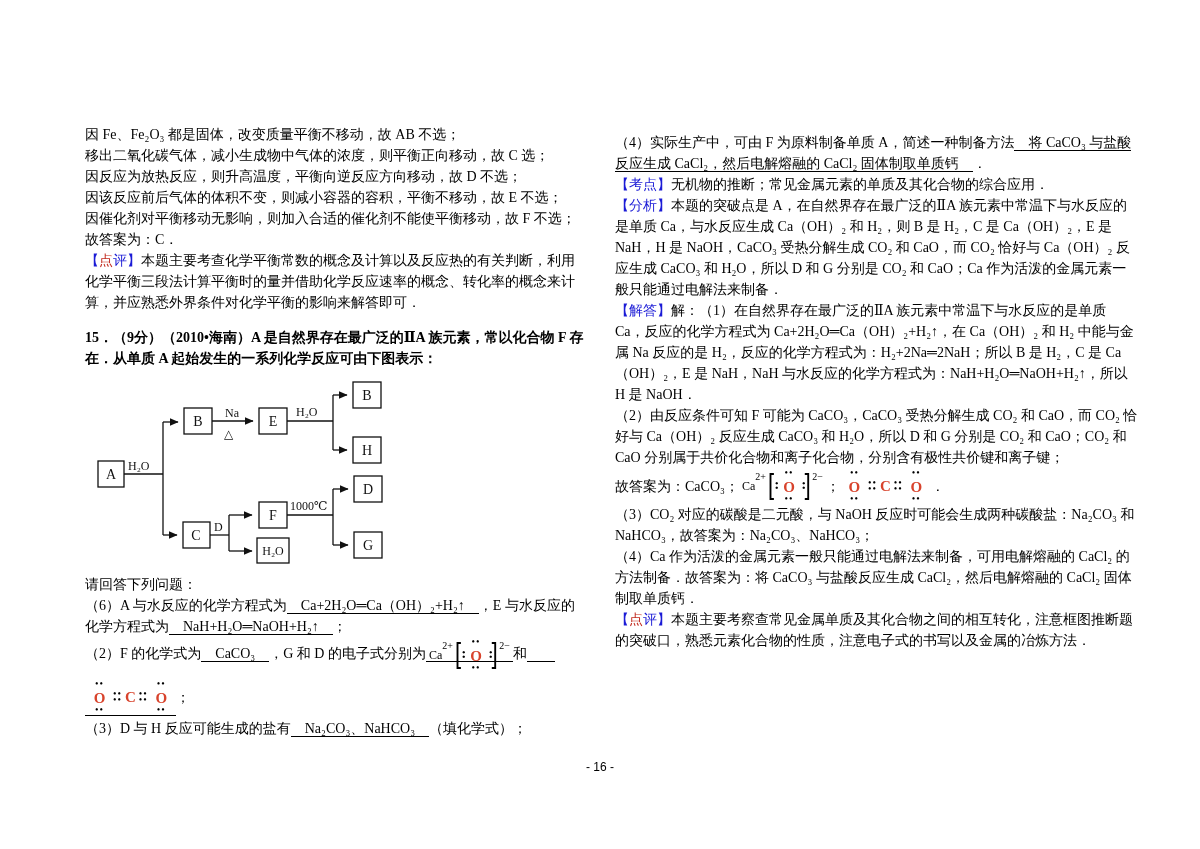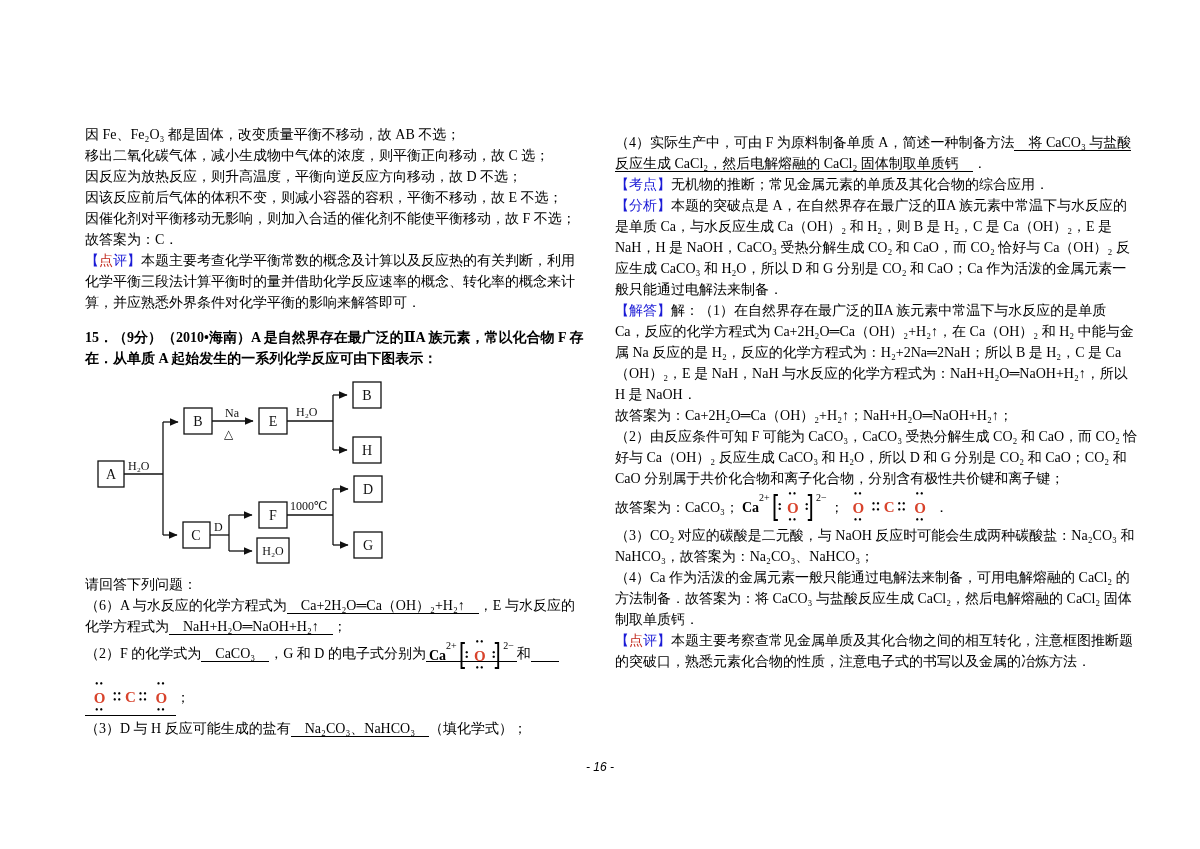--- a/index.html
+++ b/index.html
@@ -29,24 +29,24 @@
   .lw-letter-c{font-size:15px;font-weight:bold;color:#d8432c;margin:0 1px;}
   .dts{position:absolute;color:#000;font-size:10px;letter-spacing:1px;line-height:8px;width:100%;left:0;}
   .d-top{top:-8px;}
   .d-bottom{bottom:-8px;}
   .d-side{position:absolute;color:#000;font-size:10px;letter-spacing:1px;line-height:8px;top:5px;width:14px;}
   .d-left{left:-13px;transform:rotate(90deg);}
   .d-right{right:-13px;transform:rotate(90deg);}
   .pair4{display:inline-flex;flex-direction:column;font-size:10px;line-height:6px;letter-spacing:1px;margin:0 2px;color:#000;}
   .lw-bracket{font-size:30px;font-weight:400;line-height:30px;font-family:"DejaVu Sans",sans-serif;transform:scaleX(.7);display:inline-block;}
   .lw-sup{font-size:10px;position:relative;top:-9px;line-height:10px;}
-  .lw-ca{font-size:14px;font-weight:bold;}
+  .lw-ca{font-size:12px;}
   .ans-flex{display:flex;align-items:center;flex-wrap:wrap;}
   .lew-line{margin:6px 0 2px 0;display:flex;align-items:center;}
-  .footer{position:absolute;top:757px;left:0;width:100%;text-align:center;font-size:12px;font-family:"Liberation Sans","DejaVu Sans",sans-serif;font-style:italic;}
+  .footer{position:absolute;top:757px;left:0;width:100%;text-align:center;font-size:12px;font-family:"Liberation Sans","DejaVu Sans",sans-serif;}
 </style>
 </head>
 <body>
 
 <div class="col col-left">
   <p>因 Fe、Fe₂O₃ 都是固体，改变质量平衡不移动，故 AB 不选；</p>
   <p>移出二氧化碳气体，减小生成物中气体的浓度，则平衡正向移动，故 C 选；</p>
   <p>因反应为放热反应，则升高温度，平衡向逆反应方向移动，故 D 不选；</p>
   <p>因该反应前后气体的体积不变，则减小容器的容积，平衡不移动，故 E 不选；</p>
   <p>因催化剂对平衡移动无影响，则加入合适的催化剂不能使平衡移动，故 F 不选；</p>
@@ -180,21 +180,20 @@
   </p>
 
   <p>
     <span class="blue">【分析】</span><span>本题的突破点是 A，在自然界存在最广泛的ⅡA 族元素中常温下与水反应的是单质 Ca，与水反应生成 Ca（OH）₂ 和 H₂，则 B 是 H₂，C 是 Ca（OH）₂，E 是 NaH，H 是 NaOH，CaCO₃ 受热分解生成 CO₂ 和 CaO，而 CO₂ 恰好与 Ca（OH）₂ 反应生成 CaCO₃ 和 H₂O，所以 D 和 G 分别是 CO₂ 和 CaO；Ca 作为活泼的金属元素一般只能通过电解法来制备．</span>
   </p>
 
   <p>
     <span class="blue">【解答】</span><span>解：（1）在自然界存在最广泛的ⅡA 族元素中常温下与水反应的是单质 Ca，反应的化学方程式为 Ca+2H₂O═Ca（OH）₂+H₂↑，在 Ca（OH）₂ 和 H₂ 中能与金属 Na 反应的是 H₂，反应的化学方程式为：H₂+2Na═2NaH；所以 B 是 H₂，C 是 Ca（OH）₂，E 是 NaH，NaH 与水反应的化学方程式为：NaH+H₂O═NaOH+H₂↑，所以 H 是 NaOH．</span>
   </p>
 
-  <p>故答案为：Ca+2H₂O═Ca（OH）₂+H₂↑；NaH+H₂O═NaOH+H₂↑；</p>
 
   <p>（2）由反应条件可知 F 可能为 CaCO₃，CaCO₃ 受热分解生成 CO₂ 和 CaO，而 CO₂ 恰好与 Ca（OH）₂ 反应生成 CaCO₃ 和 H₂O，所以 D 和 G 分别是 CO₂ 和 CaO；CO₂ 和 CaO 分别属于共价化合物和离子化合物，分别含有极性共价键和离子键；</p>
 
   <p class="ans-flex">
     <span>故答案为：CaCO₃；</span>
     <span class="lewis">
       <span class="lw-ca">Ca</span>
         <sup class="lw-sup">2+</sup>
       <span class="lw-bracket">[</span>
       <span class="lw-atom">

